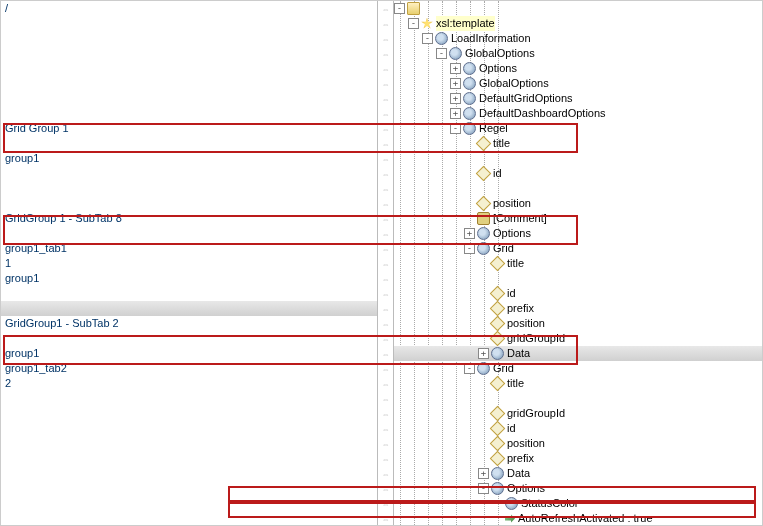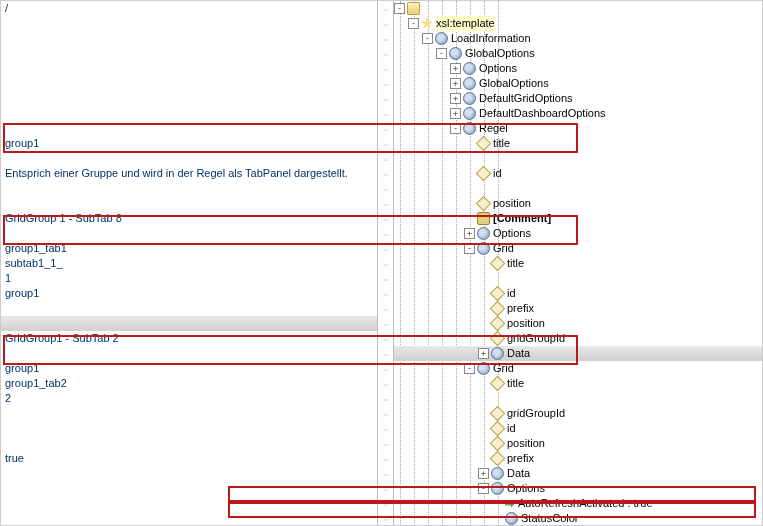--- a/index.html
+++ b/index.html
@@ -34,43 +34,41 @@
 <div class="wrap">
   <div class="left" id="left">
       <div class="row">/</div>
       <div class="row"></div>
       <div class="row"></div>
       <div class="row"></div>
       <div class="row"></div>
       <div class="row"></div>
       <div class="row"></div>
       <div class="row"></div>
+      <div class="row">Grid Group 1</div>
       <div class="row"></div>
       <div class="row">group1</div>
       <div class="row"></div>
-      <div class="row">Entsprich einer Gruppe und wird in der Regel als TabPanel dargestellt.</div>
       <div class="row"></div>
       <div class="row"></div>
       <div class="row">GridGroup 1 - SubTab 8</div>
       <div class="row"></div>
       <div class="row">group1_tab1</div>
-      <div class="row">subtab1_1_</div>
       <div class="row">1</div>
       <div class="row">group1</div>
       <div class="row"></div>
       <div class="row" style="background: linear-gradient(rgb(232, 232, 232), rgb(208, 208, 208));"></div>
       <div class="row">GridGroup1 - SubTab 2</div>
       <div class="row"></div>
       <div class="row">group1</div>
       <div class="row">group1_tab2</div>
       <div class="row">2</div>
       <div class="row"></div>
       <div class="row"></div>
       <div class="row"></div>
-      <div class="row">true</div>
       <div class="row"></div>
       <div class="row"></div>
     </div>
   <div class="gutter" id="gutter">
       <div class="row"><span style="color: rgb(187, 187, 187); font-size: 8px;">⇔</span></div>
       <div class="row"><span style="color: rgb(187, 187, 187); font-size: 8px;">⇔</span></div>
       <div class="row"><span style="color: rgb(187, 187, 187); font-size: 8px;">⇔</span></div>
       <div class="row"><span style="color: rgb(187, 187, 187); font-size: 8px;">⇔</span></div>
       <div class="row"><span style="color: rgb(187, 187, 187); font-size: 8px;">⇔</span></div>
       <div class="row"><span style="color: rgb(187, 187, 187); font-size: 8px;">⇔</span></div>
@@ -174,21 +172,21 @@
       </div>
       <div class="tree-row" style="padding-left: 70px;">
         <div class="ind" style="width: 13px;"></div>
         <span class="label"></span>
       </div>
       <div class="tree-row" style="padding-left: 70px;">
         <div class="ind" style="width: 13px;"></div>
         <span class="icon attr-icon"></span>
         <span class="label">position</span>
       </div>
-      <div class="tree-row" style="padding-left: 70px; font-weight: bold;">
+      <div class="tree-row" style="padding-left: 70px;">
         <div class="ind" style="width: 13px;"></div>
         <span class="icon comment-icon"></span>
         <span class="label">[Comment]</span>
       </div>
       <div class="tree-row" style="padding-left: 70px;">
         <div class="exp">+</div>
         <span class="icon el-icon"></span>
         <span class="label">Options</span>
       </div>
       <div class="tree-row" style="padding-left: 70px;">
@@ -269,27 +267,27 @@
         <span class="icon el-icon"></span>
         <span class="label">Data</span>
       </div>
       <div class="tree-row" style="padding-left: 84px;">
         <div class="exp">-</div>
         <span class="icon el-icon"></span>
         <span class="label">Options</span>
       </div>
       <div class="tree-row" style="padding-left: 98px;">
         <div class="ind" style="width: 13px;"></div>
+        <span class="icon el-icon"></span>
+        <span class="label">StatusColor</span>
+      </div>
+      <div class="tree-row" style="padding-left: 98px;">
+        <div class="ind" style="width: 13px;"></div>
         <span class="arrow-icon"></span>
         <span class="label">AutoRefreshActivated : true</span>
-      </div>
-      <div class="tree-row" style="padding-left: 98px;">
-        <div class="ind" style="width: 13px;"></div>
-        <span class="icon el-icon"></span>
-        <span class="label">StatusColor</span>
       </div>
     </div>
 </div>
 
 <div class="redbox" style="left:3px; top:123px; width:575px; height:30px;"></div>
 <div class="redbox" style="left:3px; top:215px; width:575px; height:30px;"></div>
 <div class="redbox" style="left:3px; top:335px; width:575px; height:30px;"></div>
 <div class="redbox" style="left:228px; top:486px; width:528px; height:16px;"></div>
 <div class="redbox" style="left:228px; top:502px; width:528px; height:16px;"></div>
 

